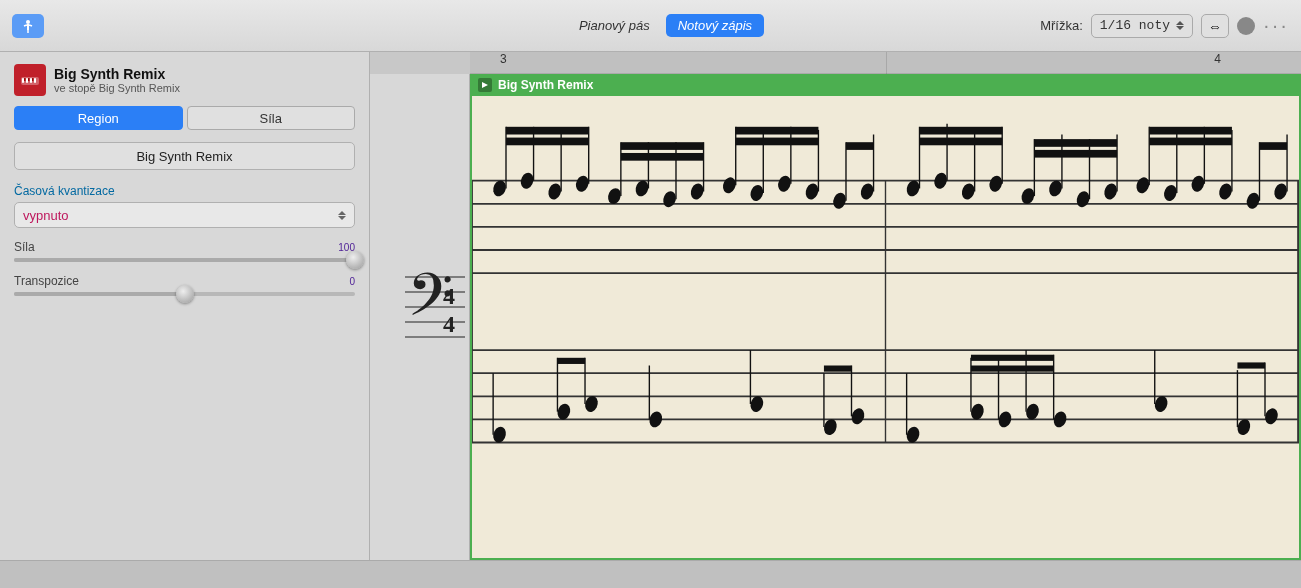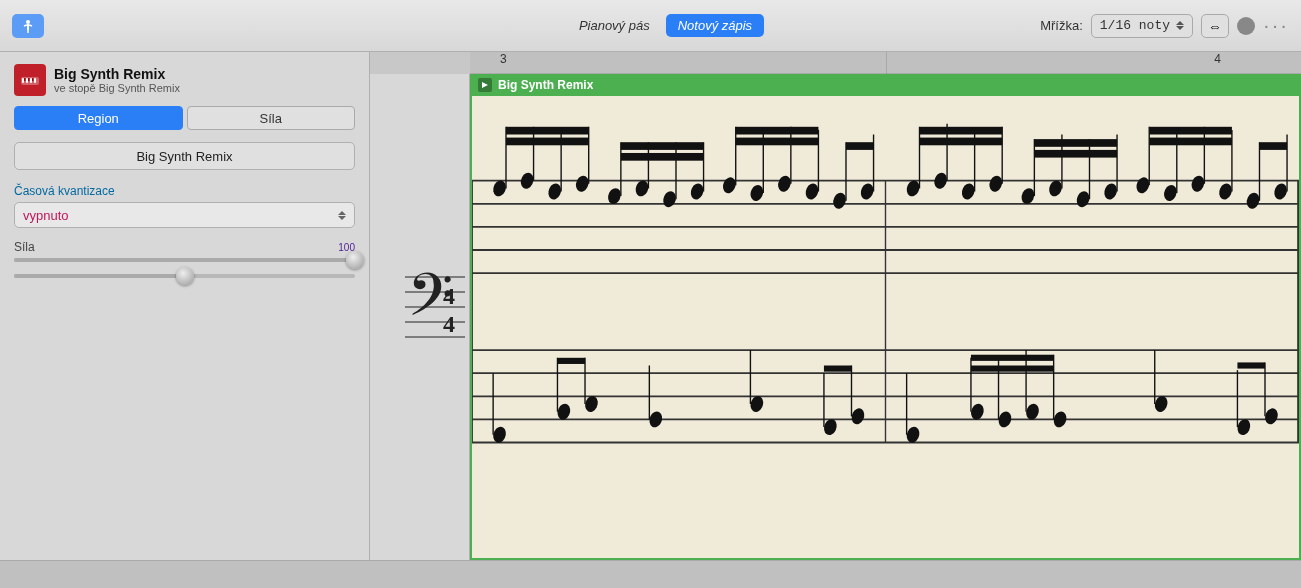--- a/index.html
+++ b/index.html
@@ -430,20 +430,24 @@
         <span class="slider-label">Síla</span>
         <span class="slider-value">100</span>
       </div>
       <div class="slider-track">
         <div class="slider-fill" style="width:100%"></div>
         <div class="slider-thumb" style="right:0px;left:calc(100% - 9px)"></div>
       </div>
     </div>
 
     <div class="slider-row">
+      <div class="slider-label-row">
+        <span class="slider-label">Transpozice</span>
+        <span class="slider-value">0</span>
+      </div>
       <div class="slider-track">
         <div class="slider-fill" style="width:50%"></div>
         <div class="slider-thumb" style="left:calc(50% - 9px)"></div>
       </div>
     </div>
   </div>
 
   <div class="right-area">
 
     <div style="position:relative; height:22px; background:#c0c0c0; border-bottom:1px solid #aaa; margin-left:100px;">

